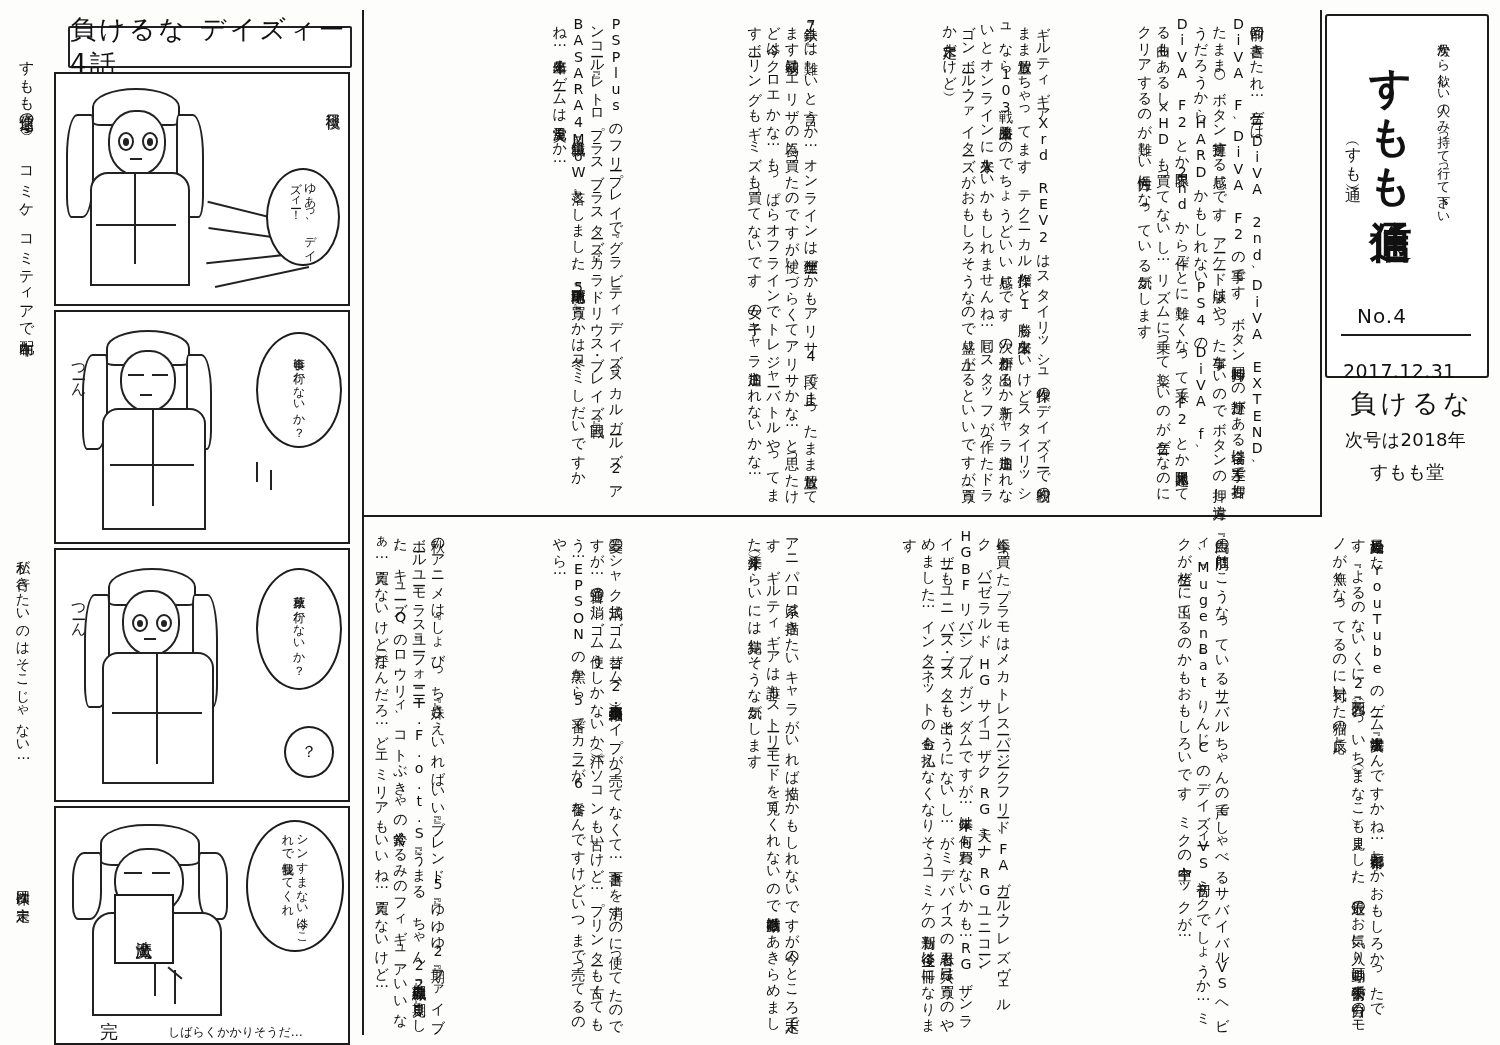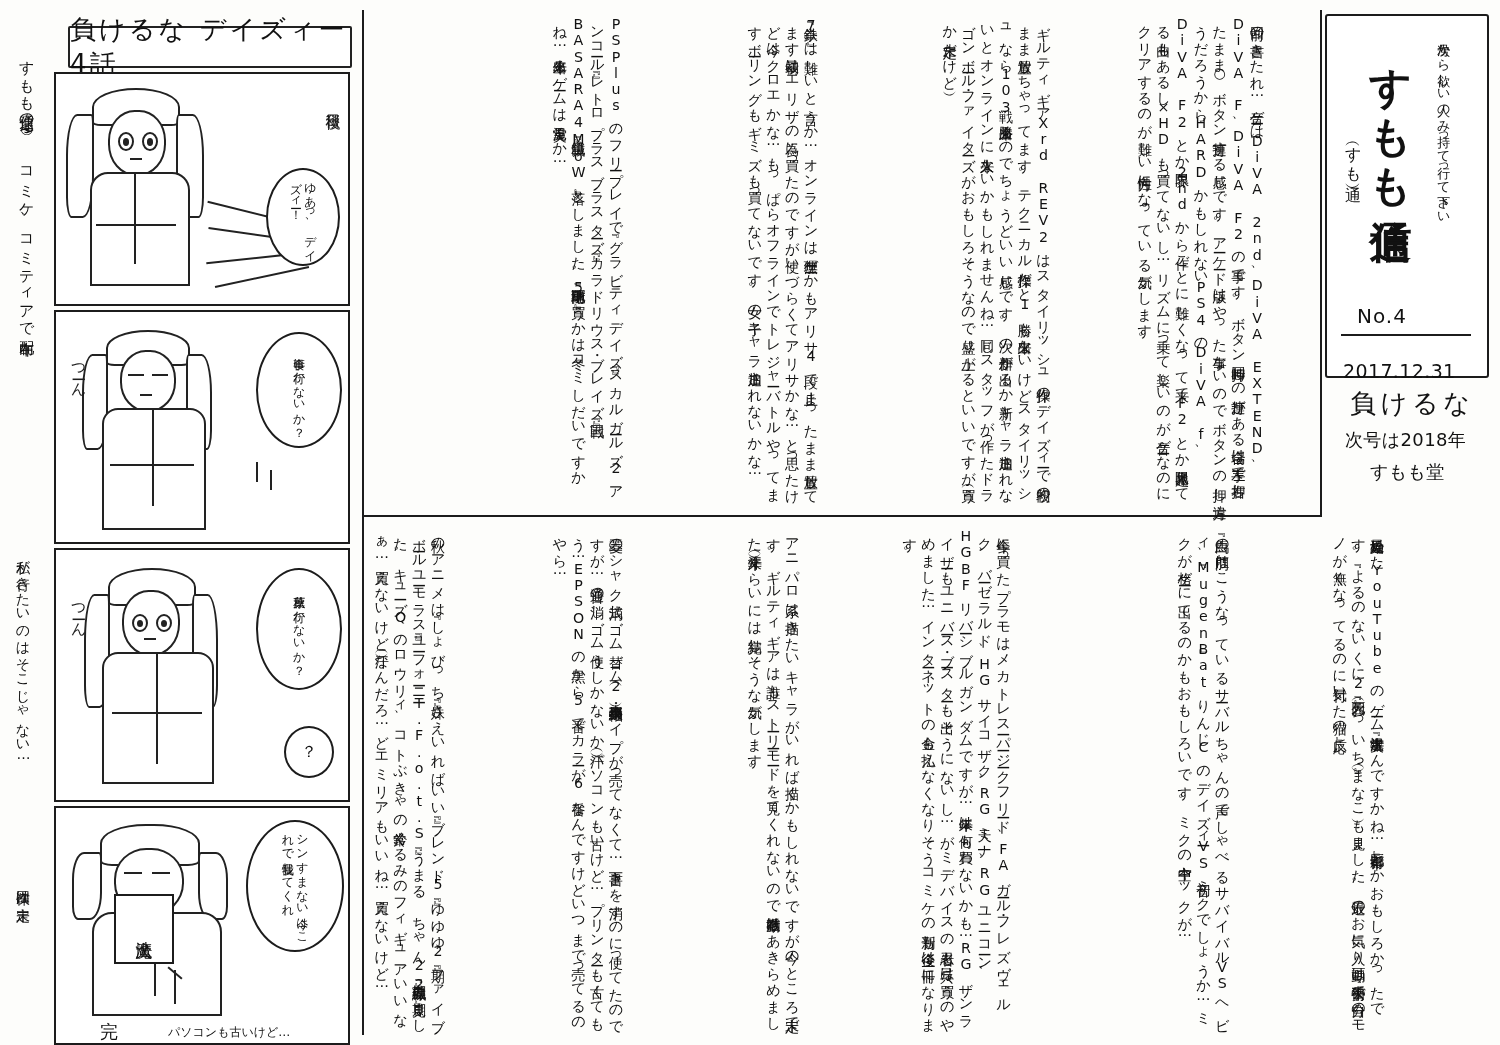--- a/index.html
+++ b/index.html
@@ -359,21 +359,21 @@
         <span class="vtext">魔法犬</span>
       </div>
       <div class="bubble" style="right:4px; top:12px; width:88px; height:120px;">
         <span class="vtext">シンすまない今はこれで我慢してくれ</span>
       </div>
       <div class="stroke" style="left:118px; top:162px; width:2px; height:34px;"></div>
       <div class="stroke" style="left:110px; top:164px; width:18px; height:2px; transform:rotate(40deg);"></div>
     </div>
 
     <div class="end-mark" style="left:92px; top:1010px;">完</div>
-    <div class="bottom-note" style="left:160px; top:1014px;">パソコンも古いけど…</div>
+    <div class="bottom-note" style="left:160px; top:1014px;">しばらくかかりそうだ…</div>
   </div>
 
   <div class="masthead">
     <div class="mast-title vtext">すもも通信</div>
     <div class="mast-sub vtext">次号から欲しい人のみ持って行って下さい</div>
     <div class="mast-paren vtext">（すも通）</div>
     <div class="mast-no">No.4</div>
     <div class="mast-rule"></div>
     <div class="mast-date">2017.12.31</div>
   </div>

